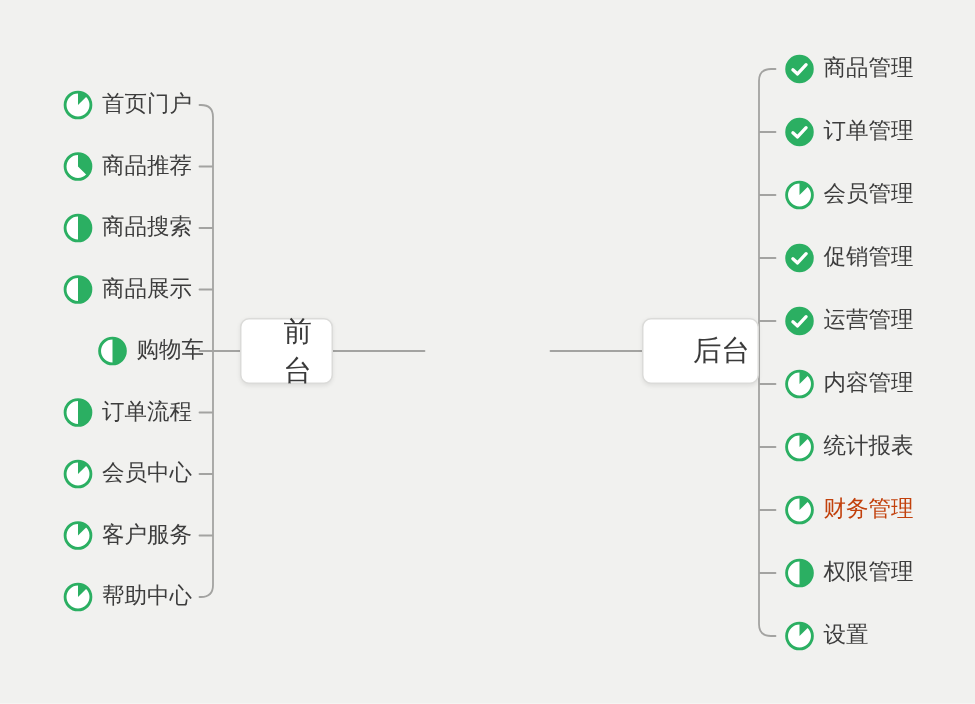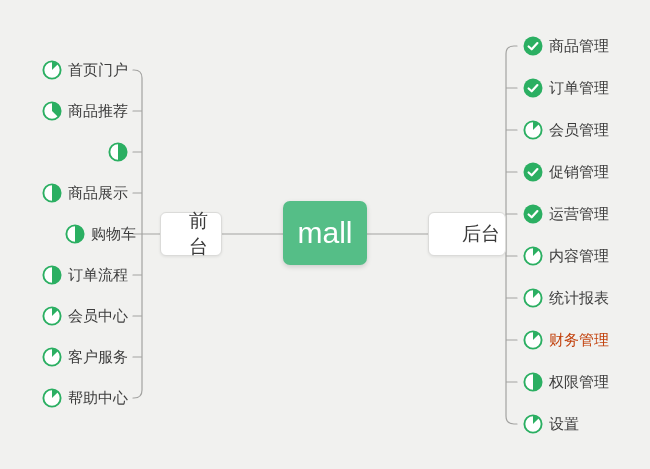--- a/index.html
+++ b/index.html
@@ -42,20 +42,21 @@
         </span>
     <span class="topic-label" style="color: rgb(61, 61, 61);">商品推荐</span>
   </div>
       <div class="topic-row" style="top: 141px; right: 522px;">
     <span class="topic-icon">
           <svg width="20" height="20" viewBox="0 0 20 20">
             <circle cx="10" cy="10" r="8.6" fill="#ffffff" stroke="#2BAF62" stroke-width="1.9"></circle>
             <path d="M10 10 L10 1.40 A8.6 8.6 0 0 1 10.00 18.60 Z" fill="#2BAF62"></path>
           </svg>
         </span>
+    <span class="topic-label" style="color: rgb(61, 61, 61);">商品搜索</span>
   </div>
       <div class="topic-row" style="top: 182px; right: 522px;">
     <span class="topic-icon">
           <svg width="20" height="20" viewBox="0 0 20 20">
             <circle cx="10" cy="10" r="8.6" fill="#ffffff" stroke="#2BAF62" stroke-width="1.9"></circle>
             <path d="M10 10 L10 1.40 A8.6 8.6 0 0 1 10.00 18.60 Z" fill="#2BAF62"></path>
           </svg>
         </span>
     <span class="topic-label" style="color: rgb(61, 61, 61);">商品展示</span>
   </div>
@@ -191,15 +192,14 @@
     <span class="topic-icon">
           <svg width="20" height="20" viewBox="0 0 20 20">
             <circle cx="10" cy="10" r="8.6" fill="#ffffff" stroke="#2BAF62" stroke-width="1.9"></circle>
             <path d="M10 10 L10 1.40 A8.6 8.6 0 0 1 16.08 3.92 Z" fill="#2BAF62"></path>
           </svg>
         </span>
     <span class="topic-label" style="color: rgb(61, 61, 61);">设置</span>
   </div>
     </div>
   <div class="branch-node" id="left-node" style="left: 160px; top: 212px; width: 62px; height: 44px; color: rgb(58, 58, 58); border-color: rgb(219, 219, 217);">前台</div>
-  <div id="center-node" style="left: 283px; top: 201px; width: 84px; height: 64px; background: rgb(85, 190, 135); color: rgb(255, 255, 255);">mall</div>
   <div class="branch-node" id="right-node" style="left: 428px; top: 212px; width: 78px; height: 44px; color: rgb(58, 58, 58); border-color: rgb(219, 219, 217);">后台</div>
 </div>
 
 </body></html>

